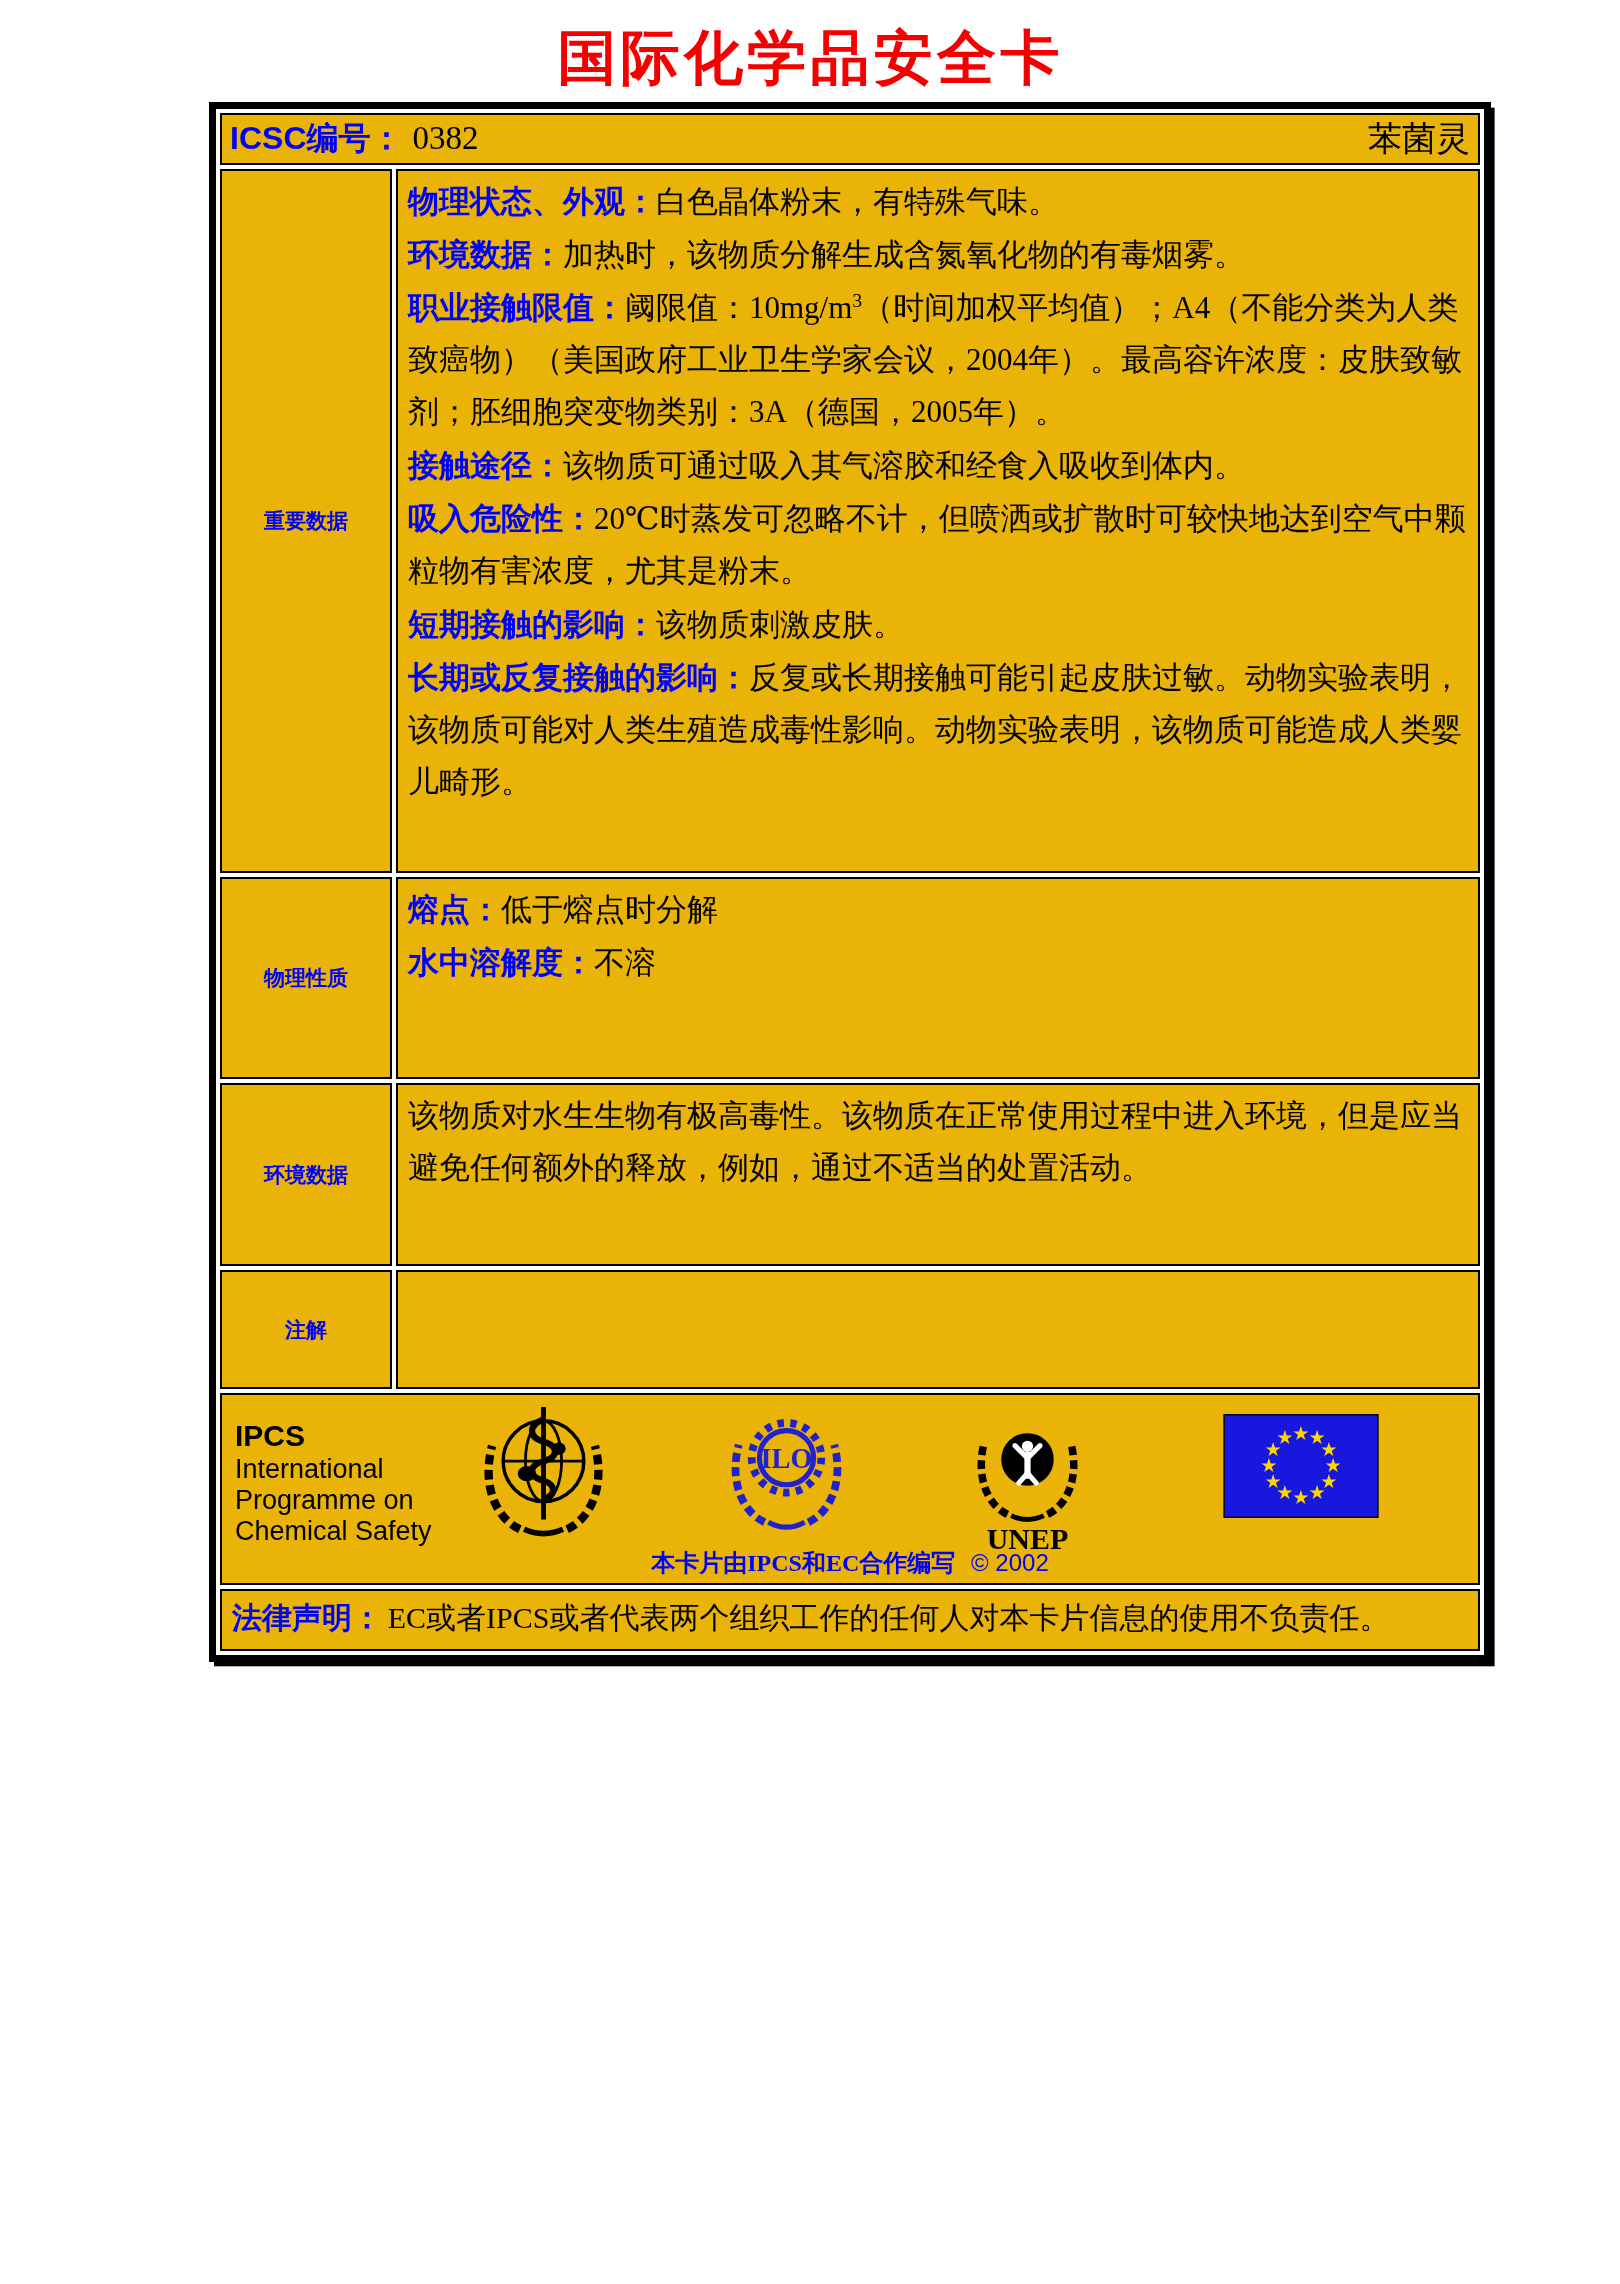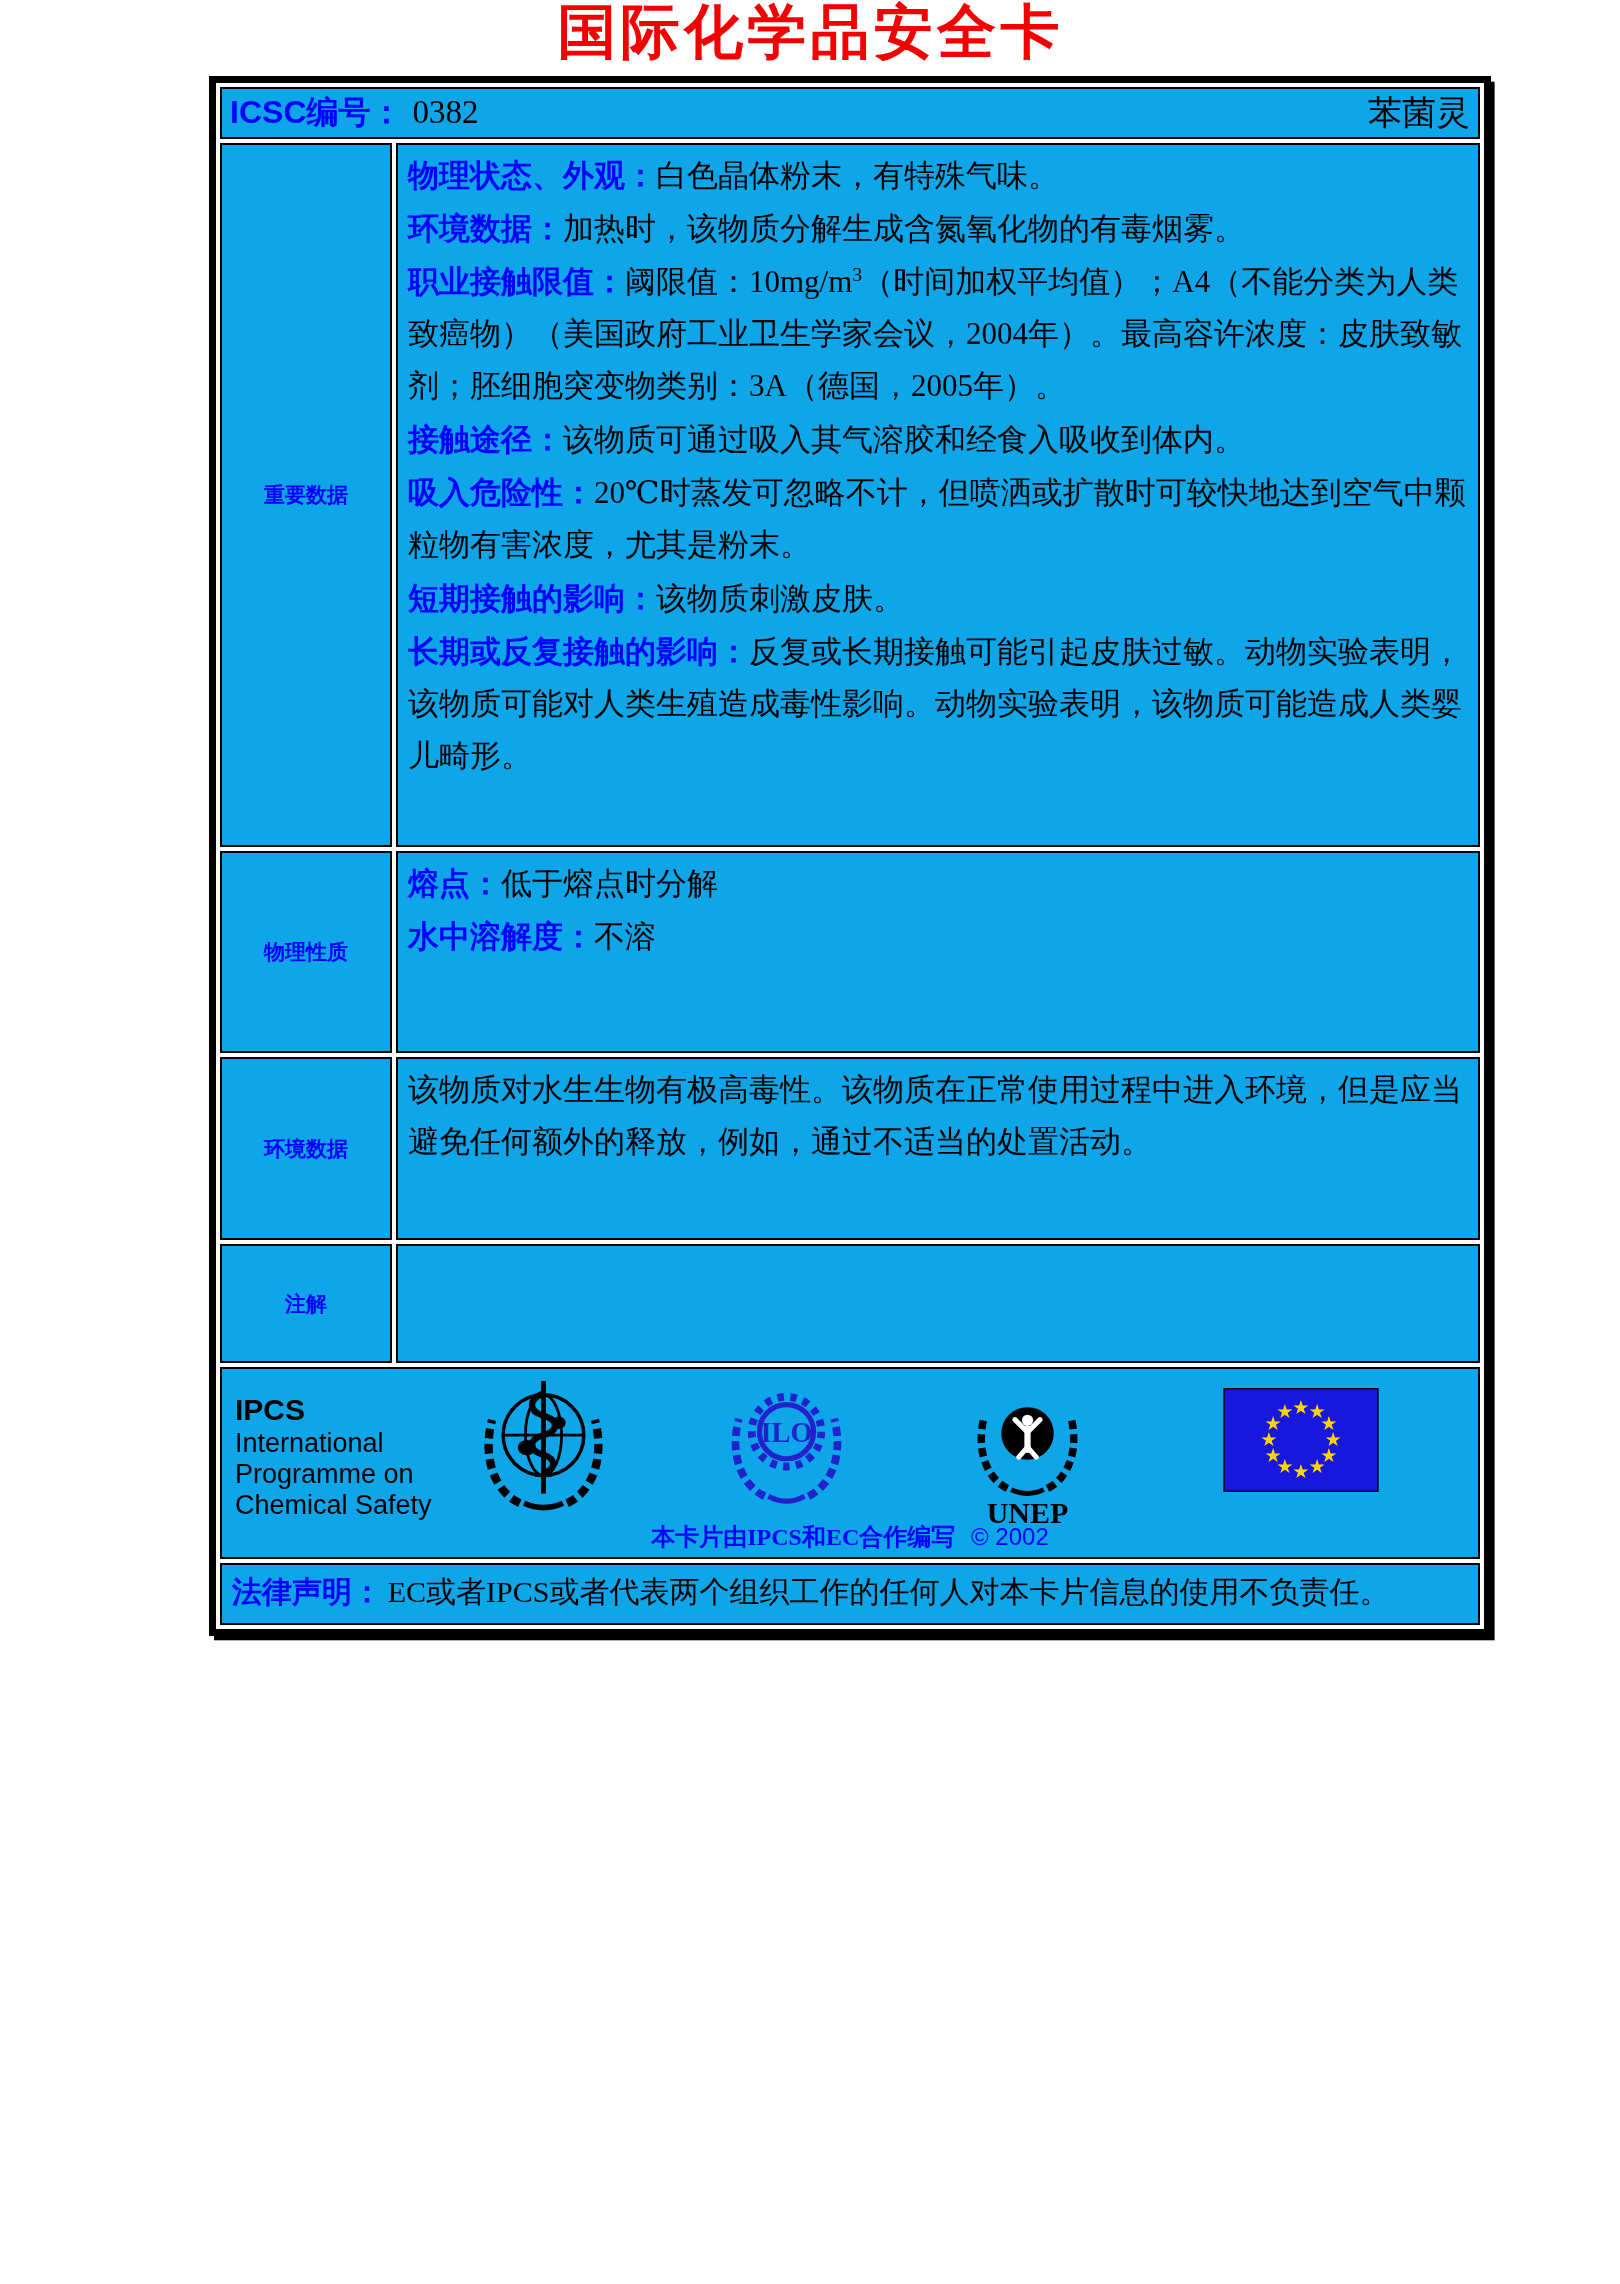--- a/index.html
+++ b/index.html
@@ -10,34 +10,34 @@
     --star-yellow:#FFD500;
     --logo-black:#000000;
   }
   *{box-sizing:border-box;}
   html,body{margin:0;padding:0;}
   body{
     width:1621px;height:2284px;background:#ffffff;position:relative;
     font-family:"Liberation Serif","DejaVu Serif",serif;
   }
   .page-title{
-    width:100%;text-align:center;
+    padding-top:26px;width:100%;text-align:center;
     font-family:"Liberation Serif","DejaVu Serif",serif;
     font-size:59px;font-weight:bold;color:var(--title-red);
     letter-spacing:4.3px;line-height:1.1;
   }
   table.icsc{
     margin:11.4px 0 0 209px;
     width:1282px;
     border:7.1px solid #000;
     border-collapse:separate;border-spacing:4.3px;
     background:#fff;table-layout:fixed;
     box-shadow:4.3px 5px 0 -0.7px #000;
   }
-  td{border:2.9px solid #000;background:#0ea5e9;vertical-align:top;}
+  td{border:2.9px solid #000;background:#eab308;vertical-align:top;}
   col.c-label{width:172px;}
   .header-cell{height:50px;vertical-align:middle;}
   .header-bar{display:flex;justify-content:space-between;align-items:center;padding:0 7.1px;}
   .icsc-no-label{
     font-family:"Liberation Sans","DejaVu Sans",sans-serif;
     font-weight:bold;color:var(--accent-blue);font-size:32px;
   }
   .icsc-no-value{font-size:33px;color:#000;margin-left:10px;}
   .chem-name{font-size:34px;color:#000;}
   td.label-cell{

